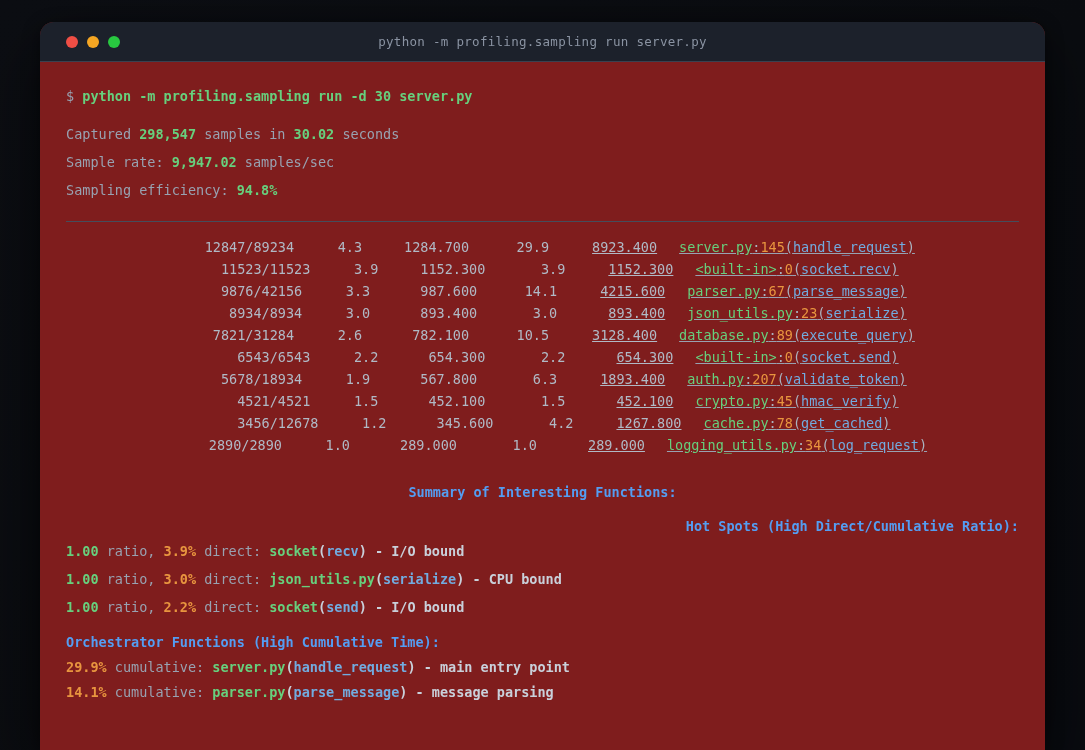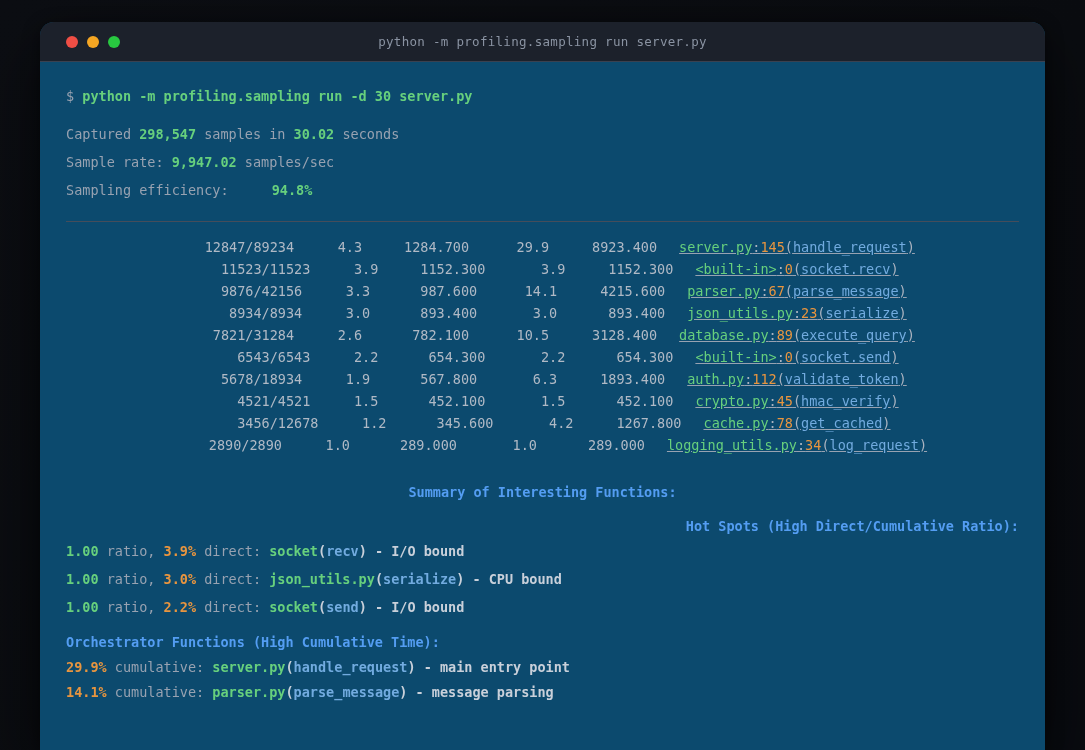--- a/index.html
+++ b/index.html
@@ -4,21 +4,21 @@
 <style>
   * { margin:0; padding:0; box-sizing:border-box; }
   html,body { width:1085px; height:750px; overflow:hidden; }
   body {
     background: linear-gradient(135deg, #0c0e13 0%, #0a0c10 60%, #090b10 100%);
     font-family: "DejaVu Sans Mono", "Liberation Mono", monospace;
   }
   .window {
     position:absolute; left:40px; top:22px; width:1005px; height:728px;
     border-radius:14px 14px 0 0; overflow:hidden;
-    background:#0c4a6e;
+    background:#7f1d1d;
     box-shadow: 0 25px 70px rgba(0,0,0,.55), 0 4px 18px rgba(0,0,0,.45);
   }
   .titlebar {
     position:relative; height:40px; background:#1c212b;
     border-bottom:1px solid #3a4150;
     display:flex; align-items:center;
   }
   .lights { display:flex; gap:9px; padding-left:26px; }
   .light { width:12px; height:12px; border-radius:50%; display:inline-block; cursor:default; }
   .light.red    { background:#ef4e45; }
@@ -39,27 +39,27 @@
   .g  { color:#67d07d; }           
   .o  { color:#e8953f; }           
   .bh { color:#549df2; }           
   .bf { color:#72abdf; }           
   .t  { color:#98a2b1; }           
   .pn { color:#aab3c0; }           
   .w  { color:#c9d0da; }           
   .b  { font-weight:700; }
 
   .cmd { margin-bottom:16px; }
-  .eff { margin-bottom:20px;gap:35px; }
+  .eff { margin-bottom:20px; }
   .stats-heading, .columns-line { margin-bottom:0; }
   .tdivider { border:none; border-top:1px solid #454d5b; margin:7px 0 14px 0; height:0; }
   .trow { margin-bottom:0;justify-content:center; }
   .col { display:inline-block; text-align:right; color:#b0b9c5; }
   .c1 { width:124px; } .c2 { width:68px; } .c3 { width:107px; }
-  .c4 { width:80px; }  .c5 { width:108px; }
+  .c4 { width:80px; }  .c5 { width:108px;text-decoration:underline; }
   .loc { margin-left:22px;text-decoration:underline; }
   .summary-heading { margin-top:25px; margin-bottom:12px;justify-content:center; }
   .hot-heading { margin-bottom:3px;justify-content:flex-end; }
   .orch-heading { margin-top:13px; margin-bottom:3px; }
   .orch-item { margin-bottom:3px; }
 </style>
 </head>
 <body>
 
 <div class="window">
@@ -104,21 +104,21 @@
     <div class="line trow">
       <span class="col c1">8934/8934</span><span class="col c2">3.0</span><span class="col c3">893.400</span><span class="col c4">3.0</span><span class="col c5">893.400</span><span class="loc"><span class="g">json_utils.py</span><span class="pn">:</span><span class="o">23</span><span class="pn">(</span><span class="bf">serialize</span><span class="pn">)</span></span>
     </div>
     <div class="line trow">
       <span class="col c1">7821/31284</span><span class="col c2">2.6</span><span class="col c3">782.100</span><span class="col c4">10.5</span><span class="col c5">3128.400</span><span class="loc"><span class="g">database.py</span><span class="pn">:</span><span class="o">89</span><span class="pn">(</span><span class="bf">execute_query</span><span class="pn">)</span></span>
     </div>
     <div class="line trow">
       <span class="col c1">6543/6543</span><span class="col c2">2.2</span><span class="col c3">654.300</span><span class="col c4">2.2</span><span class="col c5">654.300</span><span class="loc"><span class="g">&lt;built-in&gt;</span><span class="pn">:</span><span class="o">0</span><span class="pn">(</span><span class="bf">socket.send</span><span class="pn">)</span></span>
     </div>
     <div class="line trow">
-      <span class="col c1">5678/18934</span><span class="col c2">1.9</span><span class="col c3">567.800</span><span class="col c4">6.3</span><span class="col c5">1893.400</span><span class="loc"><span class="g">auth.py</span><span class="pn">:</span><span class="o">112</span><span class="pn">(</span><span class="bf">validate_token</span><span class="pn">)</span></span>
+      <span class="col c1">5678/18934</span><span class="col c2">1.9</span><span class="col c3">567.800</span><span class="col c4">6.3</span><span class="col c5">1893.400</span><span class="loc"><span class="g">auth.py</span><span class="pn">:</span><span class="o">207</span><span class="pn">(</span><span class="bf">validate_token</span><span class="pn">)</span></span>
     </div>
     <div class="line trow">
       <span class="col c1">4521/4521</span><span class="col c2">1.5</span><span class="col c3">452.100</span><span class="col c4">1.5</span><span class="col c5">452.100</span><span class="loc"><span class="g">crypto.py</span><span class="pn">:</span><span class="o">45</span><span class="pn">(</span><span class="bf">hmac_verify</span><span class="pn">)</span></span>
     </div>
     <div class="line trow">
       <span class="col c1">3456/12678</span><span class="col c2">1.2</span><span class="col c3">345.600</span><span class="col c4">4.2</span><span class="col c5">1267.800</span><span class="loc"><span class="g">cache.py</span><span class="pn">:</span><span class="o">78</span><span class="pn">(</span><span class="bf">get_cached</span><span class="pn">)</span></span>
     </div>
     <div class="line trow">
       <span class="col c1">2890/2890</span><span class="col c2">1.0</span><span class="col c3">289.000</span><span class="col c4">1.0</span><span class="col c5">289.000</span><span class="loc"><span class="g">logging_utils.py</span><span class="pn">:</span><span class="o">34</span><span class="pn">(</span><span class="bf">log_request</span><span class="pn">)</span></span>
     </div>

